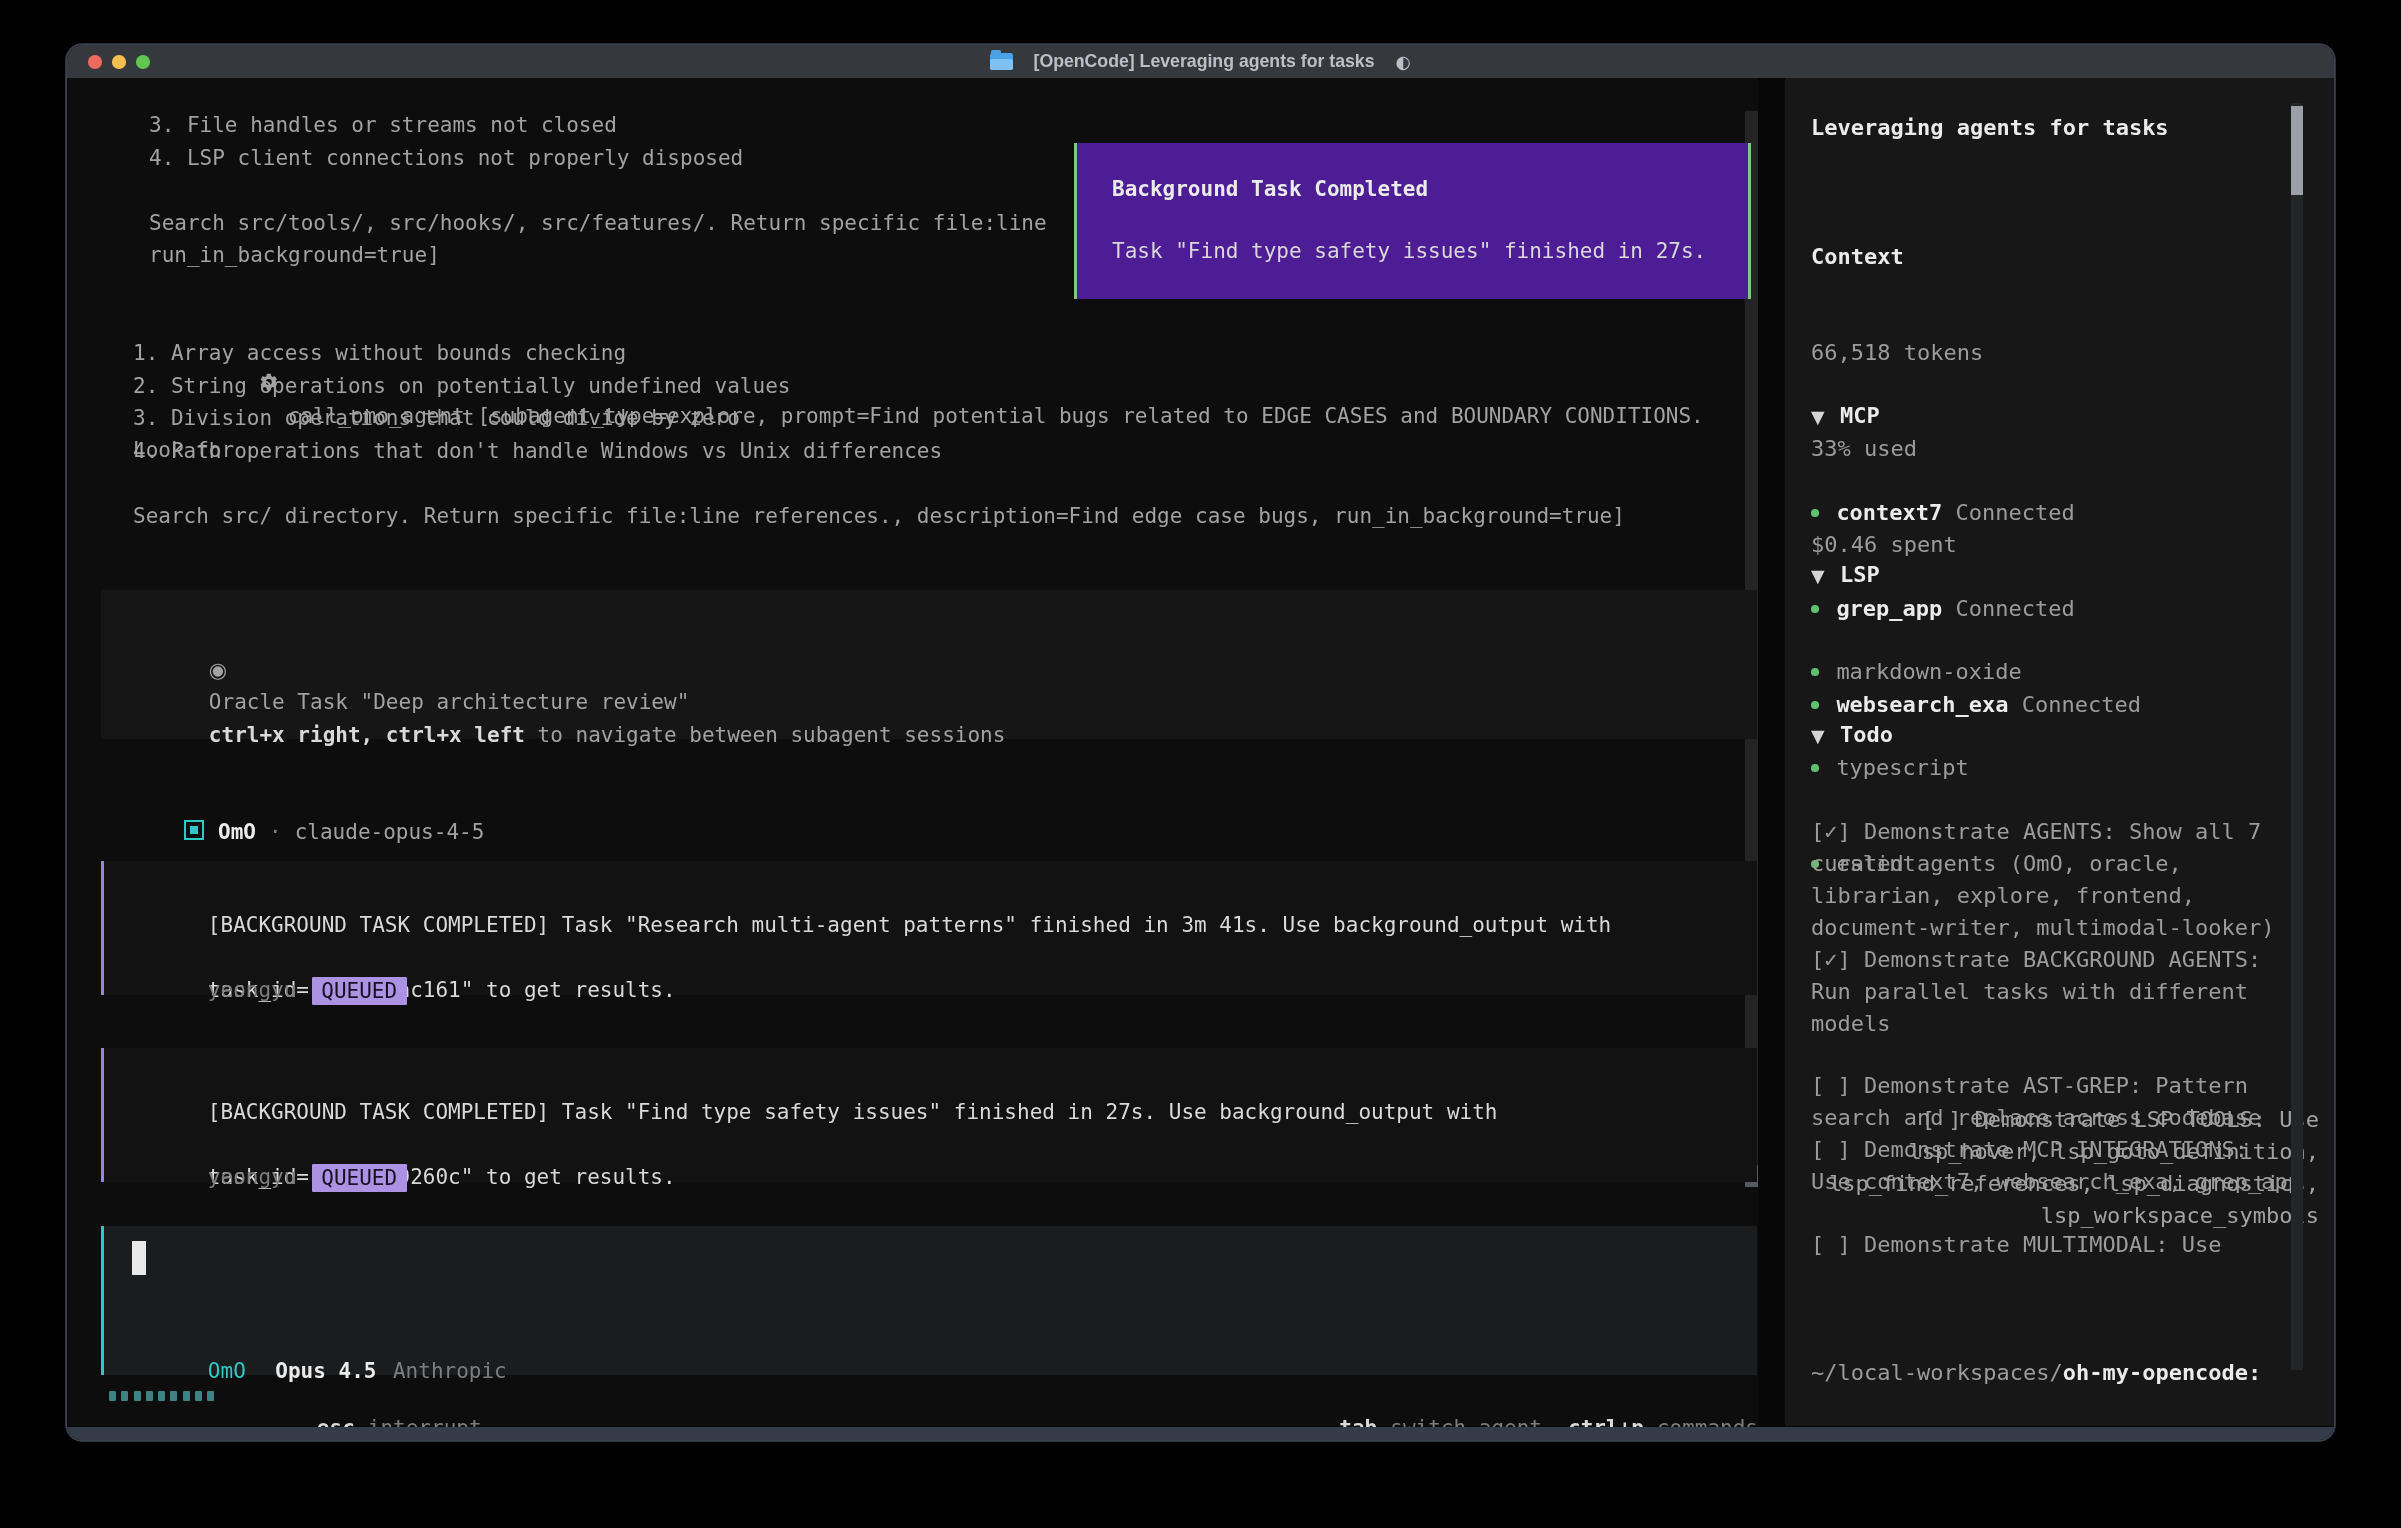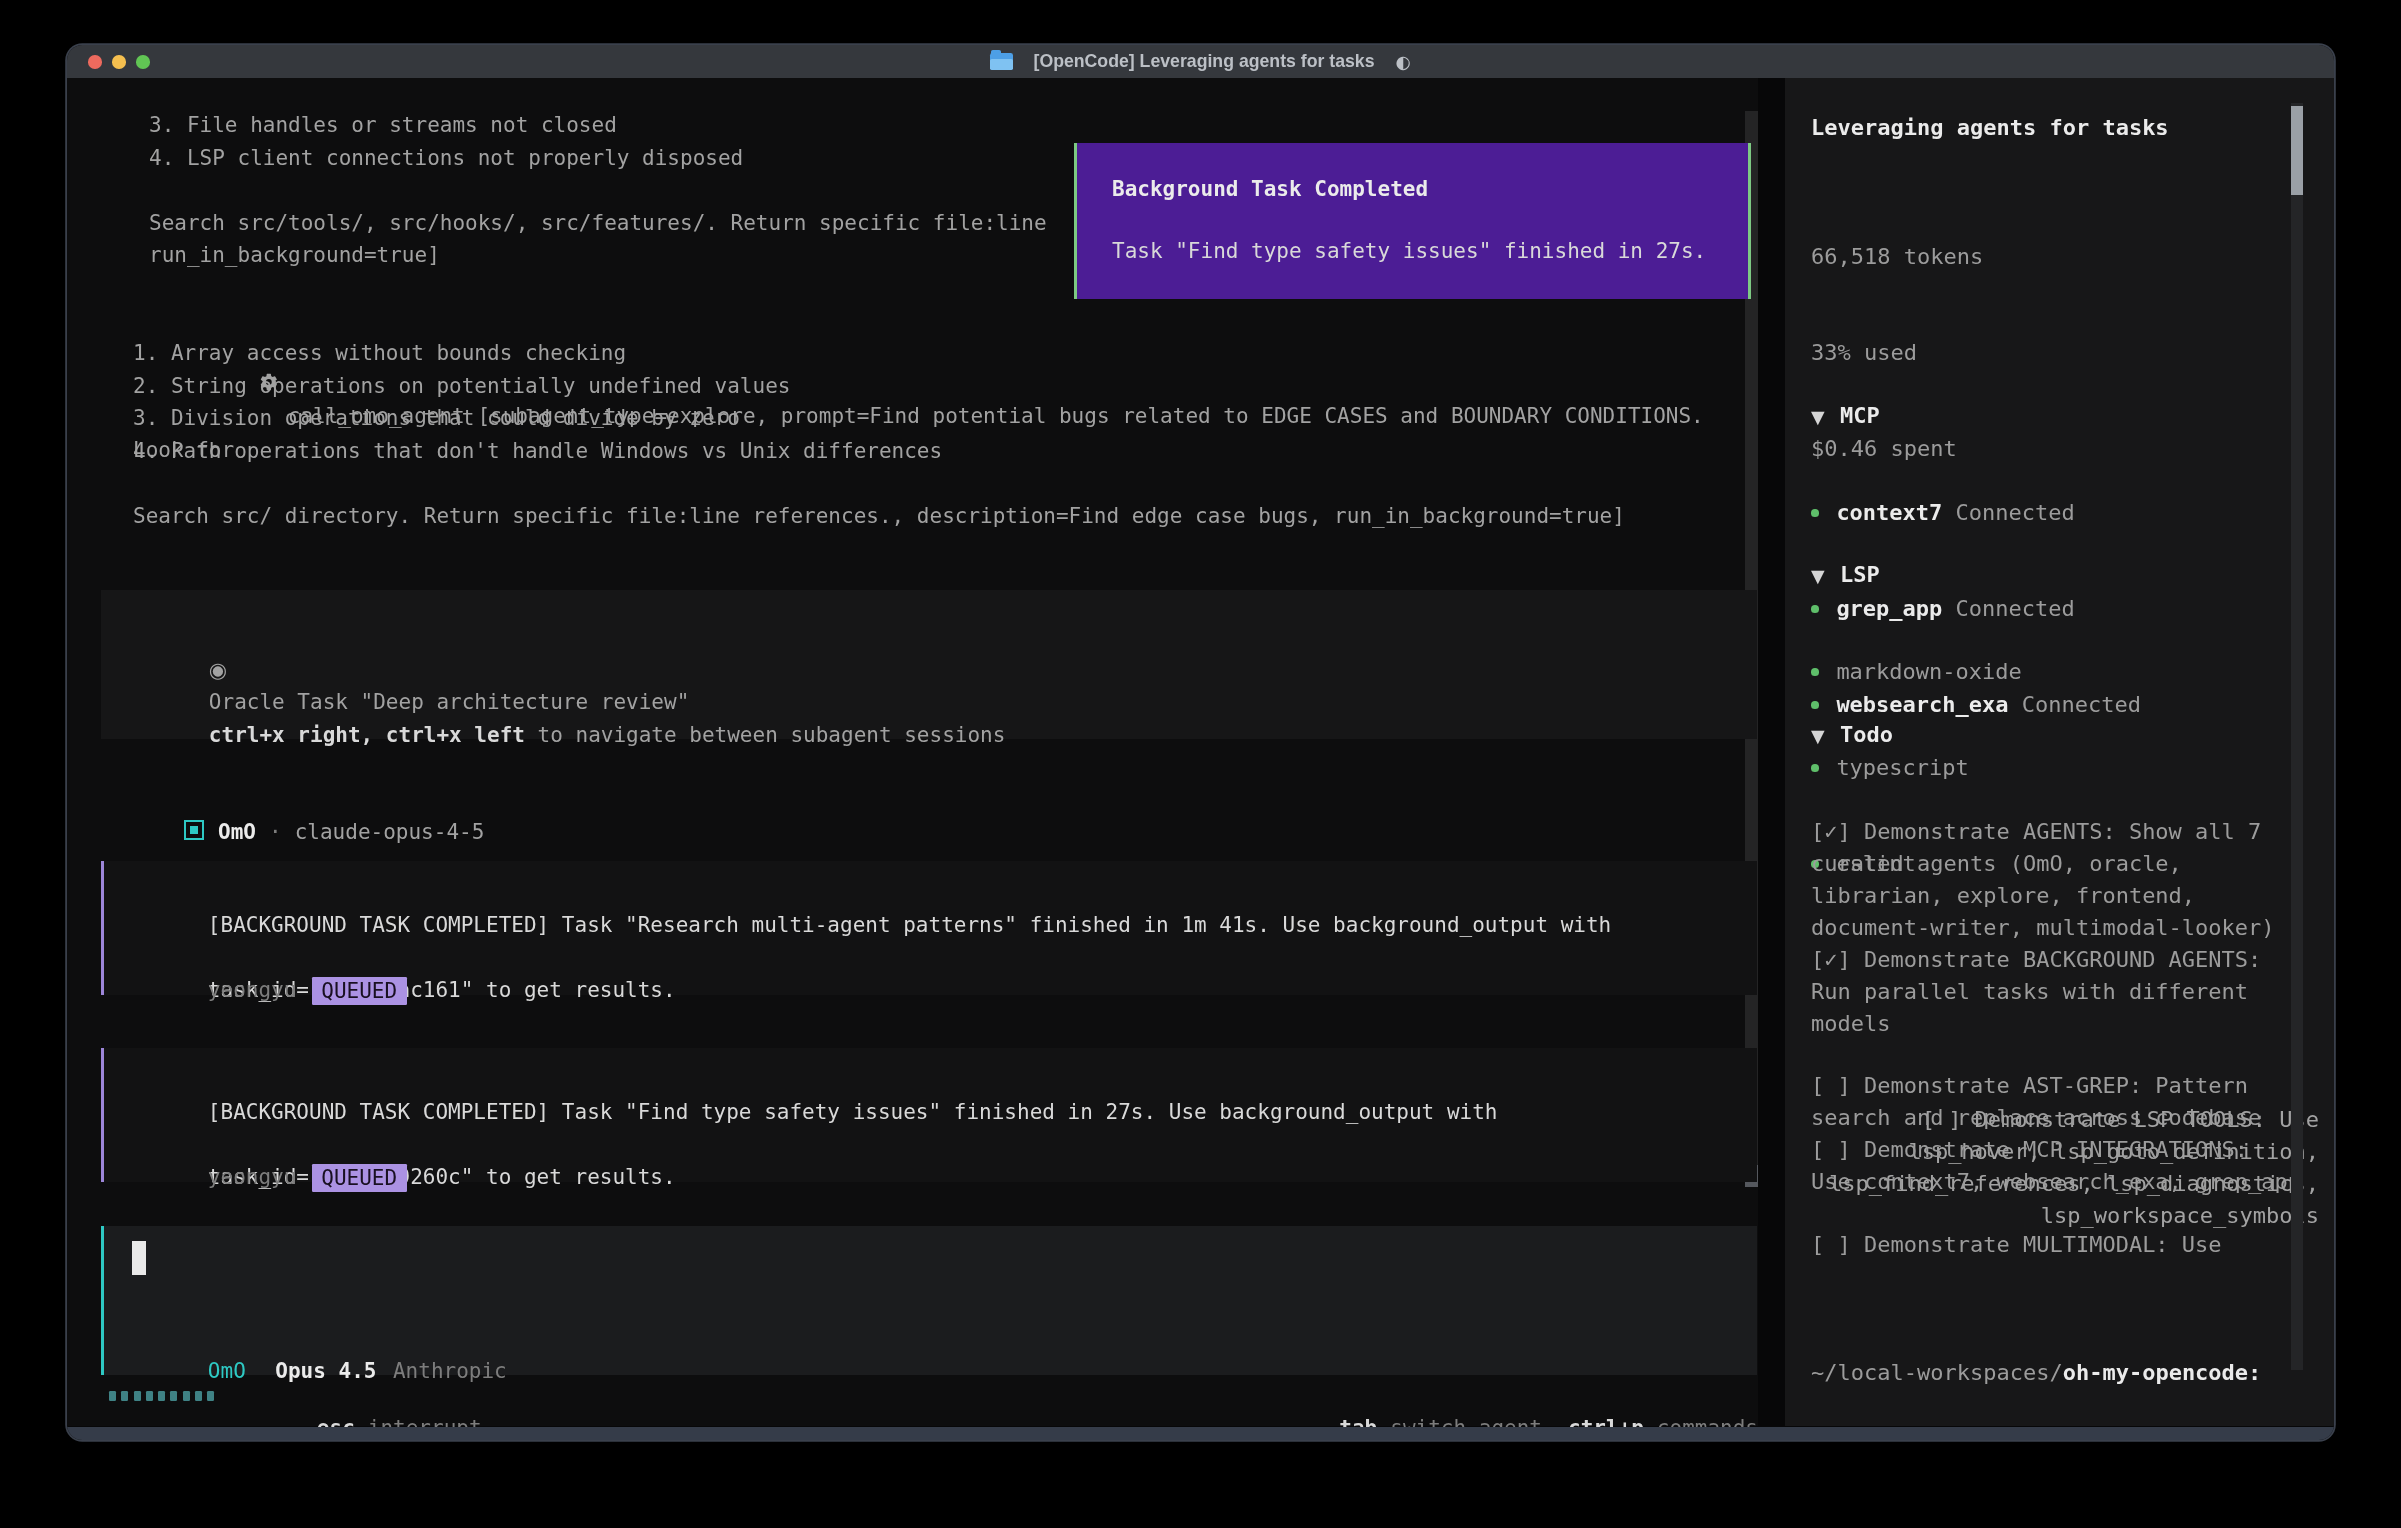--- a/index.html
+++ b/index.html
@@ -100,21 +100,21 @@
       <span class="bright" style="font-weight:bold;">ctrl+x right, ctrl+x left</span><span> to navigate between subagent sessions</span>
     </div>
   </div>
 
   <div class="mono" style="left:66px;top:738px;">
     <span class="agentsq"></span><span class="wb">OmO</span><span class="dim" style="margin:0 13px;">·</span><span>claude-opus-4-5</span>
   </div>
 
   <div class="block" style="top:816px;">
     <div class="mono bright" style="left:28px;top:15.4px;right:17.7px;position:absolute;">
-      <span>[BACKGROUND TASK COMPLETED] Task "Research multi-agent patterns" finished in 1m 41s. Use background_output with</span><br>
+      <span>[BACKGROUND TASK COMPLETED] Task "Research multi-agent patterns" finished in 3m 41s. Use background_output with</span><br>
       <span>task_id="bg_dcfac161" to get results.</span>
     </div>
     <div class="mono" style="left:28px;top:80px;position:absolute;">
       <span class="dim">yeongyu</span><span class="badge">QUEUED</span>
     </div>
   </div>
 
   <div class="block" style="top:1003px;">
     <div class="mono bright" style="left:28px;top:15.4px;right:17.7px;position:absolute;">
       <span>[BACKGROUND TASK COMPLETED] Task "Find type safety issues" finished in 27s. Use background_output with</span><br>
@@ -144,20 +144,21 @@
 
   <div class="notif">
     <div class="mono wb" style="left:35px;top:29.5px;position:absolute;">Background Task Completed</div>
     <div class="mono bright" style="left:35px;top:92px;position:absolute;">Task "Find type safety issues" finished in 27s.</div>
   </div>
 
   <div class="sb">
     <div class="sbitem wb" style="top:34px;">Leveraging agents for tasks</div>
 
     <div class="sbitem" style="top:99px;">
+      <div class="wb">Context</div>
       <div>66,518 tokens</div>
       <div>33% used</div>
       <div>$0.46 spent</div>
     </div>
 
     <div class="sbitem" style="top:258px;">
       <div><span class="tri"></span><span class="wb">MCP</span></div>
       <div><span class="dot"></span><span class="wb">context7</span> <span>Connected</span></div>
       <div><span class="dot"></span><span class="wb">grep_app</span> <span>Connected</span></div>
       <div><span class="dot"></span><span class="wb">websearch_exa</span> <span>Connected</span></div>

